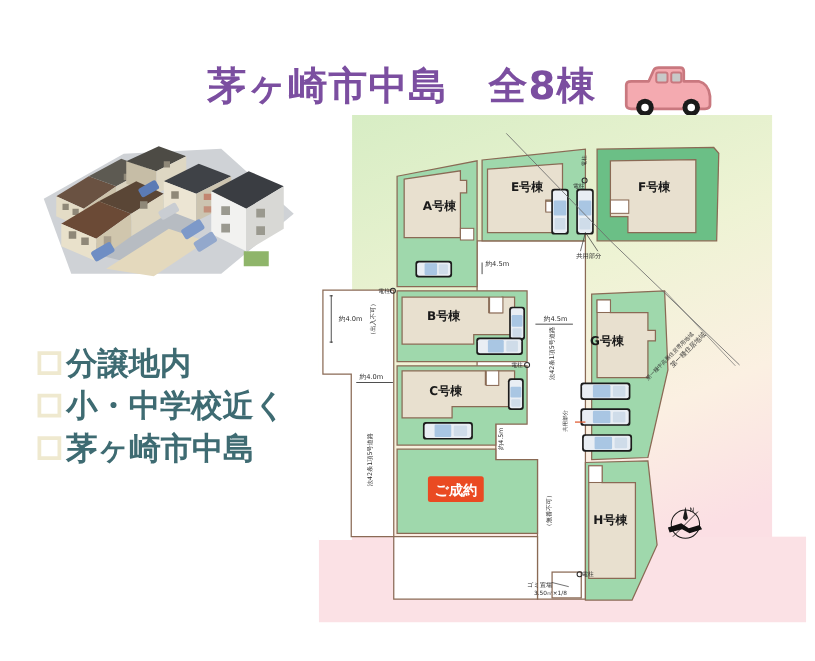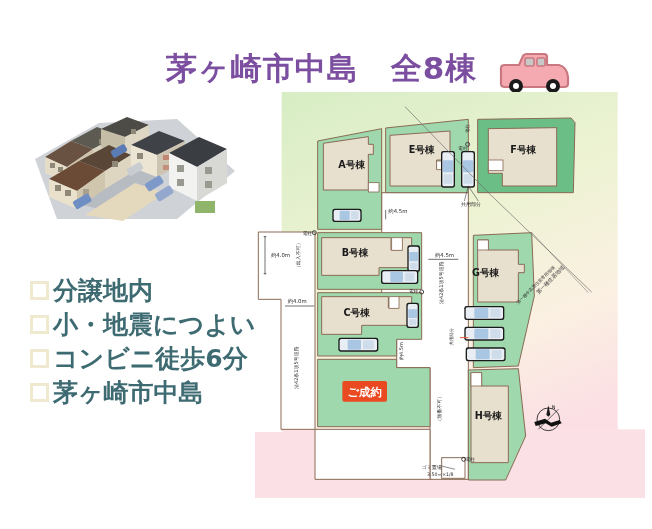--- a/index.html
+++ b/index.html
@@ -135,25 +135,21 @@
     </svg>
   </div>
 
   <div class="features">
     <div class="feature-item">
       <span class="chk"></span>
       <span class="feature-label">分譲地内</span>
     </div>
     <div class="feature-item">
       <span class="chk"></span>
-      <span class="feature-label">小・地震につよい</span>
-    </div>
-    <div class="feature-item">
-      <span class="chk"></span>
-      <span class="feature-label">コンビニ徒歩6分</span>
+      <span class="feature-label">小・中学校近く</span>
     </div>
     <div class="feature-item">
       <span class="chk"></span>
       <span class="feature-label">茅ヶ崎市中島</span>
     </div>
   </div>
 
   <div class="map">
     <svg viewBox="0 0 1170 1236" width="390" height="412" font-family="DejaVu Sans, sans-serif">
       <defs>

